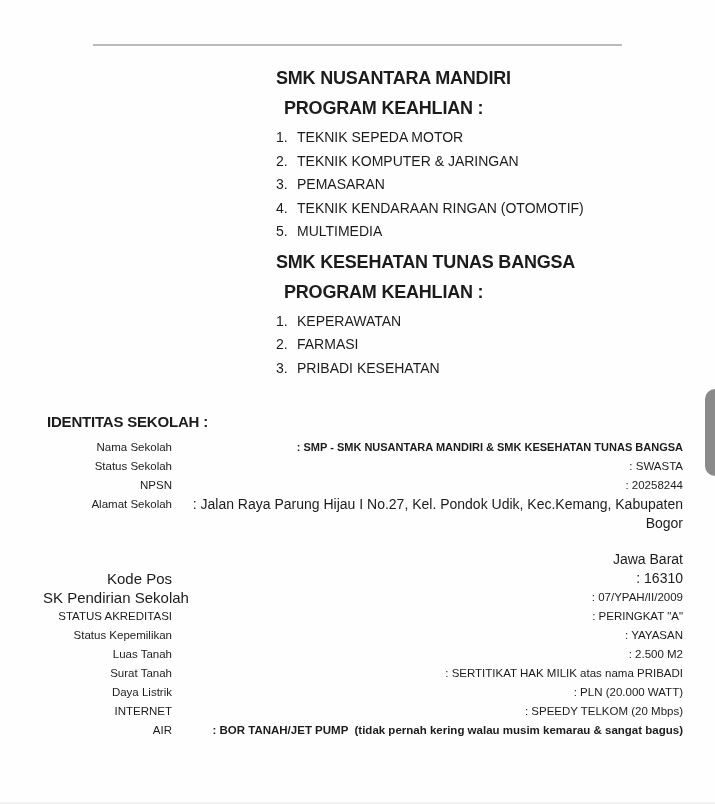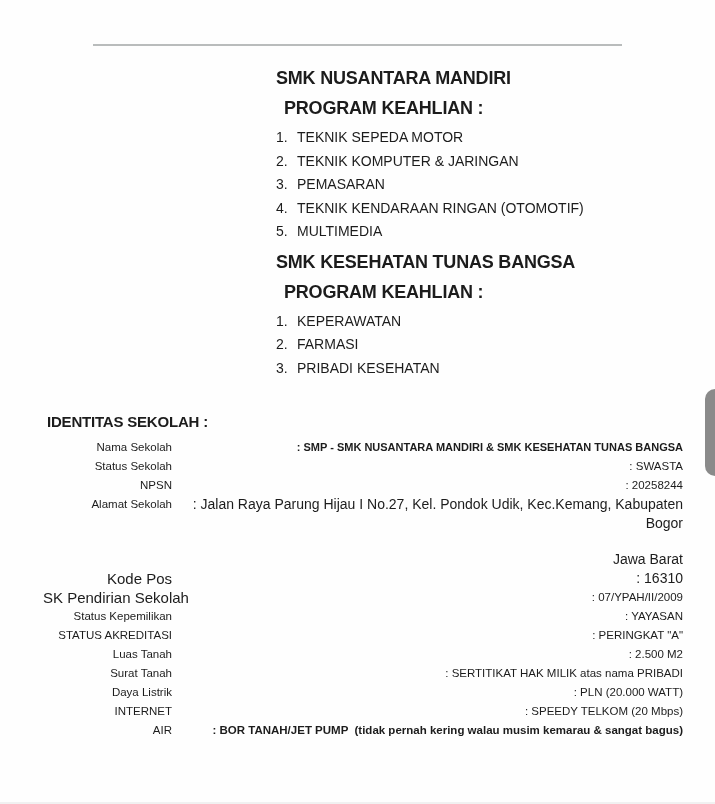--- a/index.html
+++ b/index.html
@@ -121,26 +121,26 @@
     </div>
   <div class="id-row">
       <span class="lbl large">Kode Pos</span>
       <span class="val large">: 16310</span>
     </div>
   <div class="id-row">
       <span class="lbl large">SK Pendirian Sekolah</span>
       <span class="val">: 07/YPAH/II/2009</span>
     </div>
   <div class="id-row">
+      <span class="lbl">STATUS AKREDITASI</span>
+      <span class="val">: PERINGKAT "A"</span>
+    </div>
+  <div class="id-row">
       <span class="lbl">Status Kepemilikan</span>
       <span class="val">: YAYASAN</span>
-    </div>
-  <div class="id-row">
-      <span class="lbl">STATUS AKREDITASI</span>
-      <span class="val">: PERINGKAT "A"</span>
     </div>
   <div class="id-row">
       <span class="lbl">Luas Tanah</span>
       <span class="val">:  2.500 M2</span>
     </div>
   <div class="id-row">
       <span class="lbl">Surat Tanah</span>
       <span class="val">: SERTITIKAT HAK MILIK atas nama PRIBADI</span>
     </div>
   <div class="id-row">

